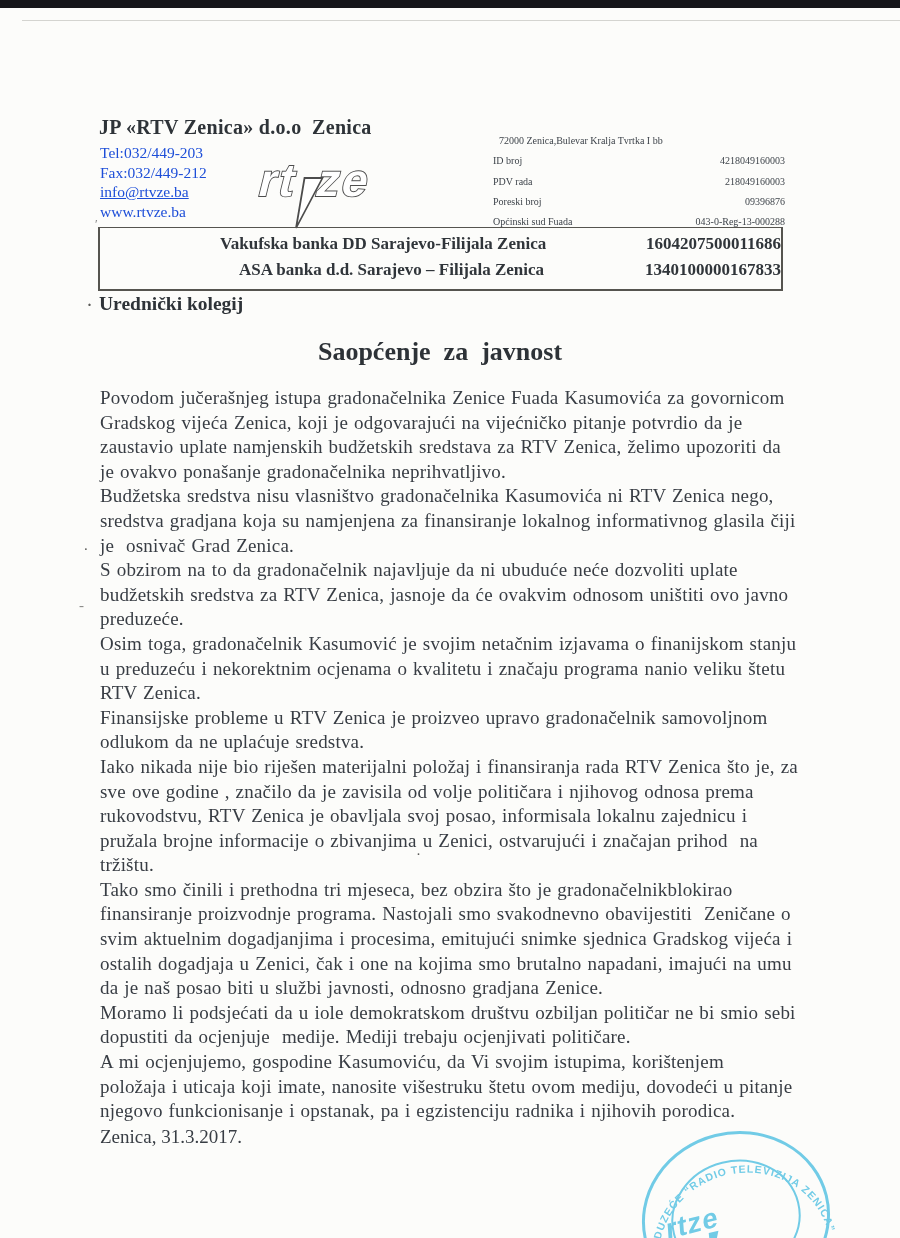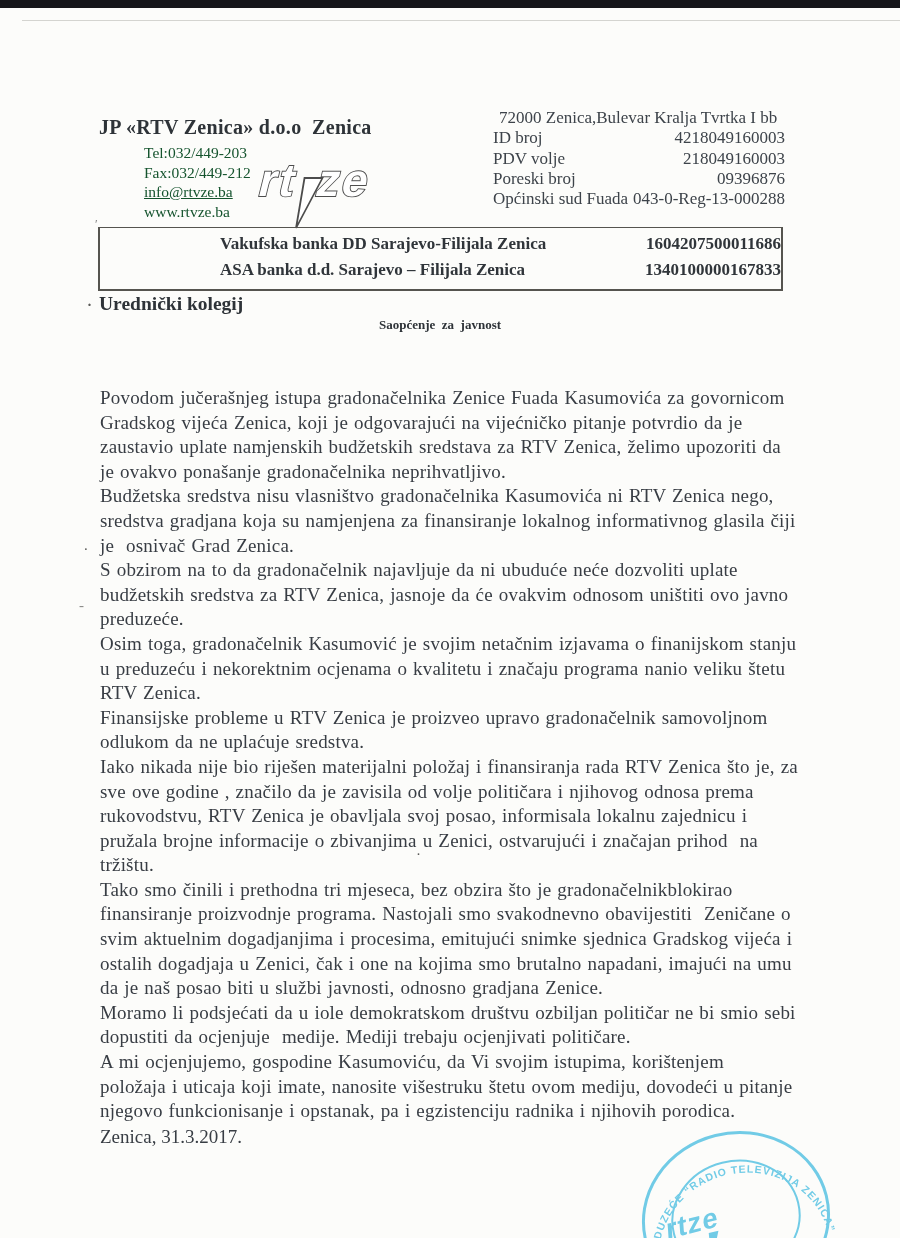--- a/index.html
+++ b/index.html
@@ -7,42 +7,42 @@
     position:relative;width:900px;height:1238px;margin:0 auto;
     background:#fcfcfa;overflow:hidden;
     font-family:"Liberation Serif","DejaVu Serif",serif;
     color:#3a3f45;
   }
   .scan-top-band{position:absolute;top:0;left:0;width:900px;height:8px;background:#16161a;}
   .scan-top-line{position:absolute;top:20px;left:22px;width:878px;height:1px;background:#d4d4d0;}
 
   
   .company-name{position:absolute;left:99px;top:116px;font-size:20px;font-weight:bold;color:#2e3338;letter-spacing:.3px;white-space:pre;}
-  .contact-block{position:absolute;left:100px;top:143px;font-size:15.5px;line-height:19.5px;color:#14532d;margin-left:44px;}
+  .contact-block{position:absolute;left:100px;top:143px;font-size:15.5px;line-height:19.5px;color:#1d4ed8;}
   .contact-block .email{text-decoration:underline;}
   .logo-svg{position:absolute;left:248px;top:140px;}
 
-  .hq-block{position:absolute;left:493px;top:108px;width:292px;font-size:17px;line-height:20.3px;color:#3d434a;}
+  .hq-block{position:absolute;left:493px;top:131px;width:292px;font-size:10px;line-height:20.3px;color:#3d434a;}
   .hq-address{padding-left:6px;white-space:pre;}
   .hq-row{display:flex;justify-content:space-between;}
   .hq-row .v{text-align:left;}
 
   
   .bank-box{
     position:absolute;left:98px;top:227px;width:681px;height:61px;
     border:2px solid #55544f;border-top-width:1px;
     font-weight:bold;font-size:17px;color:#30353a;
   }
   .bank-row{display:flex;margin-top:6px;}
   .bank-row .bank{padding-left:120px;width:448px;white-space:pre;}
-  .bank-row.second .bank{width:432px;}
+  .bank-row.second .bank{width:432px;margin-left:19px;}
   .bank-row .acct{white-space:pre;}
 
   .sender-line{position:absolute;left:99px;top:293px;font-size:19.5px;font-weight:bold;color:#2e3338;}
-  .doc-title{position:absolute;left:0;top:317px;width:880px;text-align:center;font-size:13px;font-weight:bold;color:#2d3237;white-space:pre;}
+  .doc-title{position:absolute;left:0;top:337px;width:880px;text-align:center;font-size:26px;font-weight:bold;color:#2d3237;white-space:pre;}
 
   
   .body-block{position:absolute;left:100px;top:386px;font-size:19px;letter-spacing:.2px;word-spacing:1px;color:#383d44;}
   .body-block .line{height:24.6px;line-height:24.6px;white-space:pre;}
 
   .date-line{position:absolute;left:100px;top:1126px;font-size:19px;color:#383d44;}
 
   
   .artifact{position:absolute;color:#5a5a58;font-size:15px;line-height:10px;}
   .a-boxmark{left:95px;top:219px;font-size:12px;color:#777;}
@@ -77,21 +77,21 @@
     </g>
   </svg>
 
   <div class="hq-block">
     <div class="hq-address">72000 Zenica,Bulevar Kralja Tvrtka I bb</div>
     <div class="hq-row">
       <span class="l">ID broj</span>
       <span class="v">4218049160003</span>
     </div>
     <div class="hq-row">
-      <span class="l">PDV volje</span>
+      <span class="l">PDV rada</span>
       <span class="v">218049160003</span>
     </div>
     <div class="hq-row">
       <span class="l">Poreski broj</span>
       <span class="v">09396876</span>
     </div>
     <div class="hq-row">
       <span class="l">Općinski sud Fuada</span>
       <span class="v">043-0-Reg-13-000288</span>
     </div>

